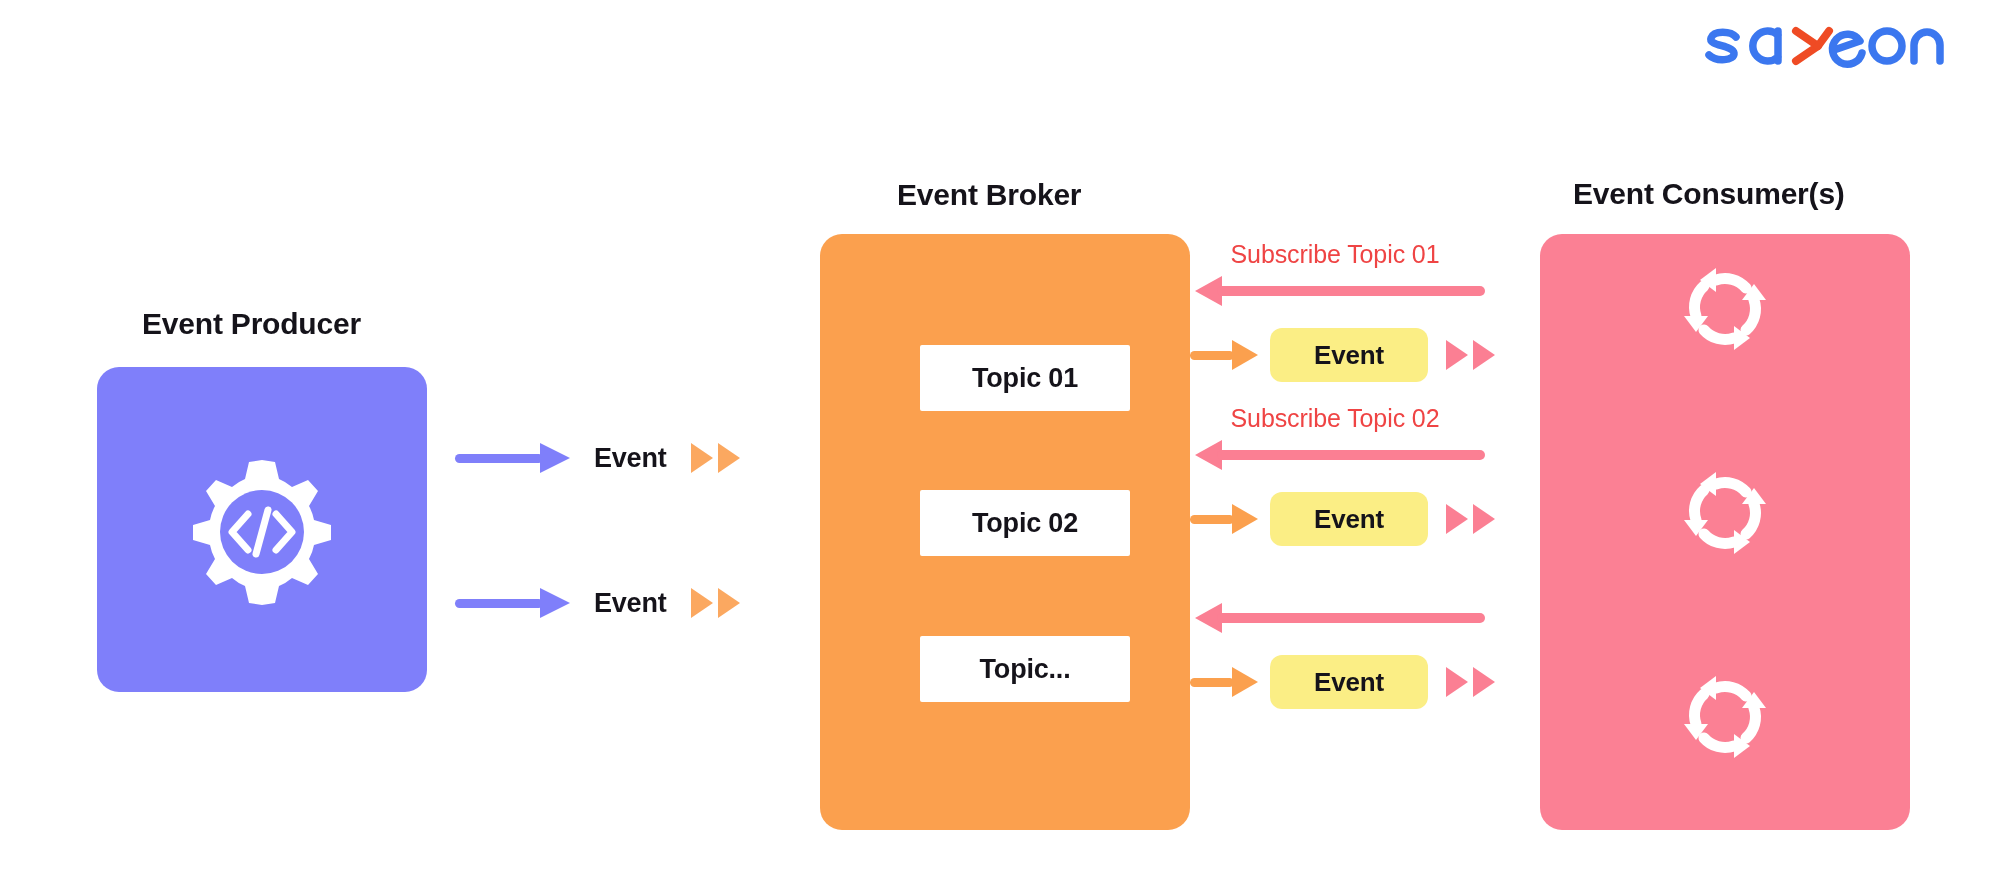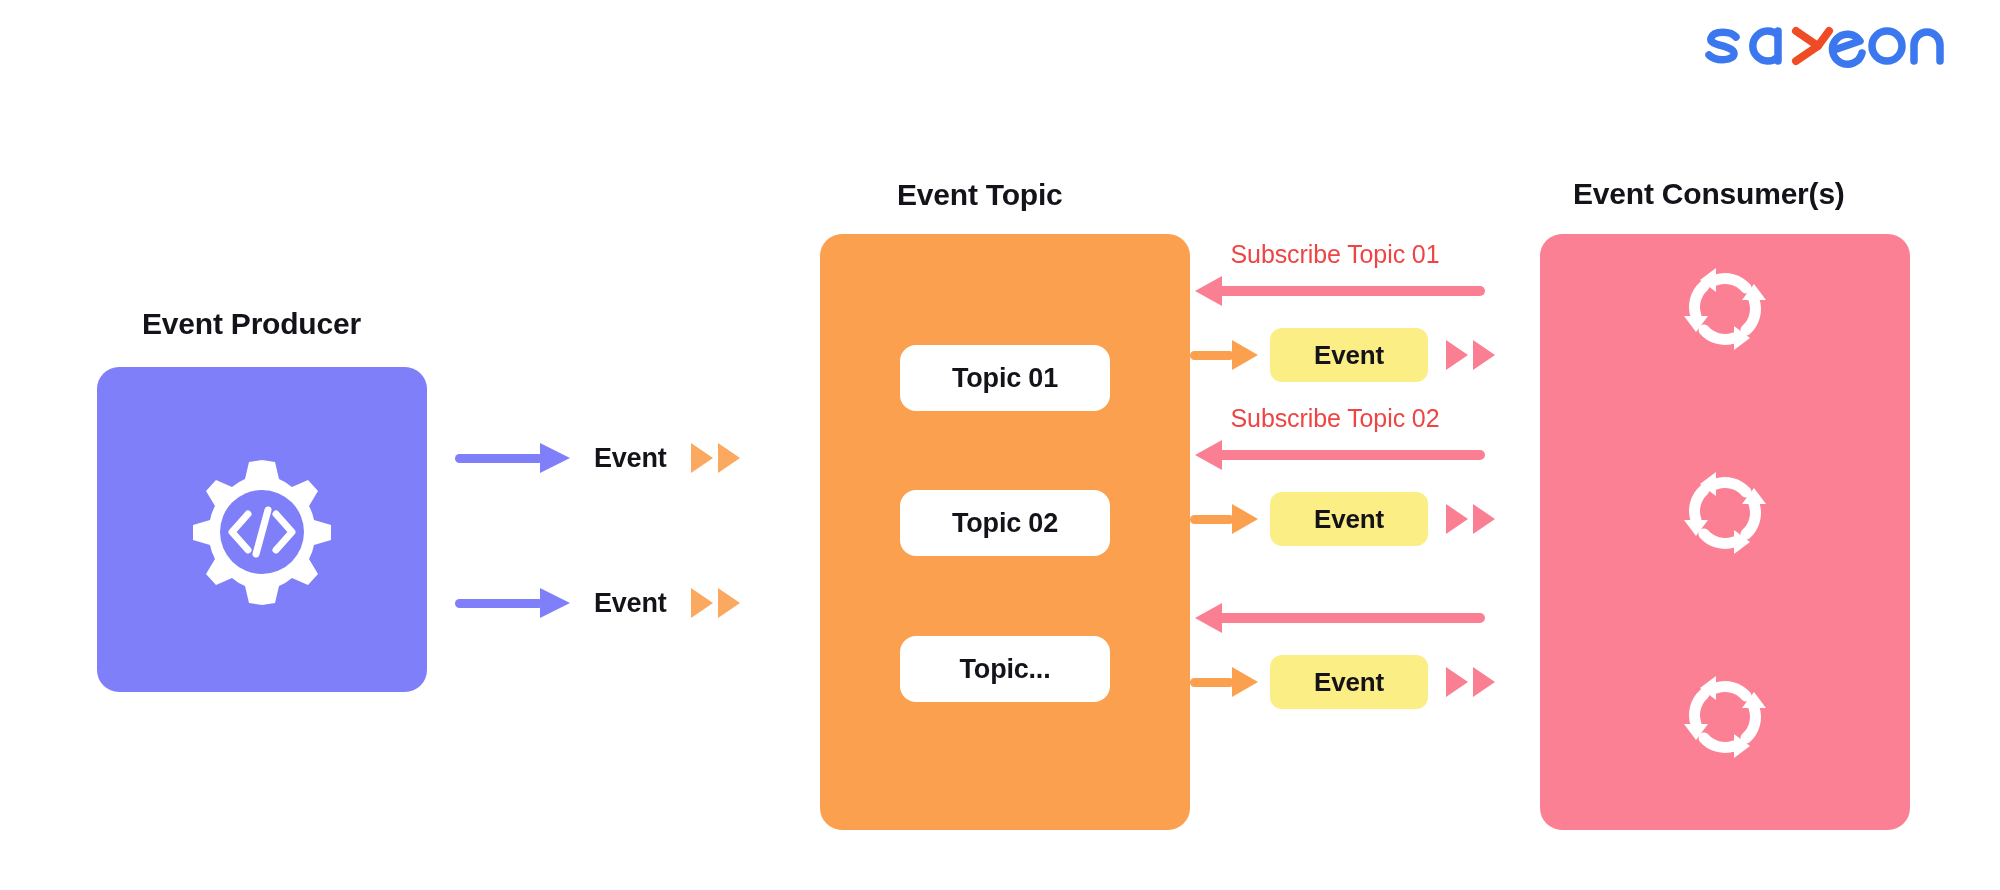--- a/index.html
+++ b/index.html
@@ -35,24 +35,25 @@
   #broker-panel{left:820px;top:234px;width:370px;height:596px;background:#fba04e;}
   #consumer-panel{left:1540px;top:234px;width:370px;height:596px;background:#fb8094;}
 
   
   #producer-icon{position:absolute;left:162px;top:455px;width:200px;height:155px;}
 
   
   .topic-card{
     position:absolute;
     width:210px;height:66px;
-    background:#ffffff;border-radius:16px;
+    background:#ffffff;border-radius:2px;
     display:flex;align-items:center;justify-content:center;
     font-size:27px;font-weight:bold;color:#15131a;
     letter-spacing:-0.2px;
+    margin-left:20px;
   }
   #topic-0{left:900px;top:345px;}
   #topic-1{left:900px;top:490px;}
   #topic-2{left:900px;top:636px;}
 
   
   .pub-row{position:absolute;height:46px;display:flex;align-items:center;}
   #pub-0{left:455px;top:435px;}
   #pub-1{left:455px;top:580px;}
 
@@ -173,21 +174,21 @@
       <span class="shaft"></span>
         <span class="head"></span>
     </span>
     <span class="evt-label">Event</span>
     <span class="dbl-tri tri-orange">
       <i></i>
         <i></i>
     </span>
   </div>
 
-  <div class="sec-title" id="title-broker">Event Topic</div>
+  <div class="sec-title" id="title-broker">Event Broker</div>
 
   <div class="panel" id="broker-panel"></div>
 
   <div class="topic-card" id="topic-0">Topic 01</div>
   <div class="topic-card" id="topic-1">Topic 02</div>
   <div class="topic-card" id="topic-2">Topic...</div>
 
   <div class="sub-row" id="sub-0">
     <div class="sub-label">Subscribe Topic 01</div>
     <div class="arrow-pink-left">

